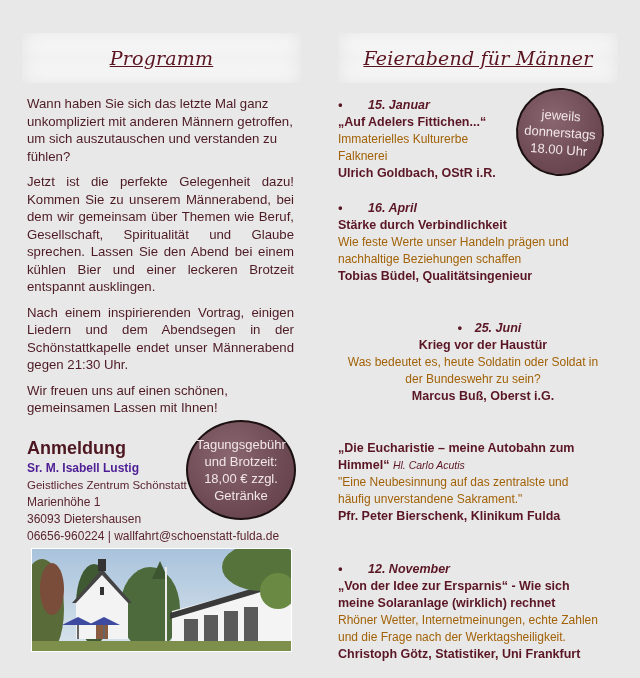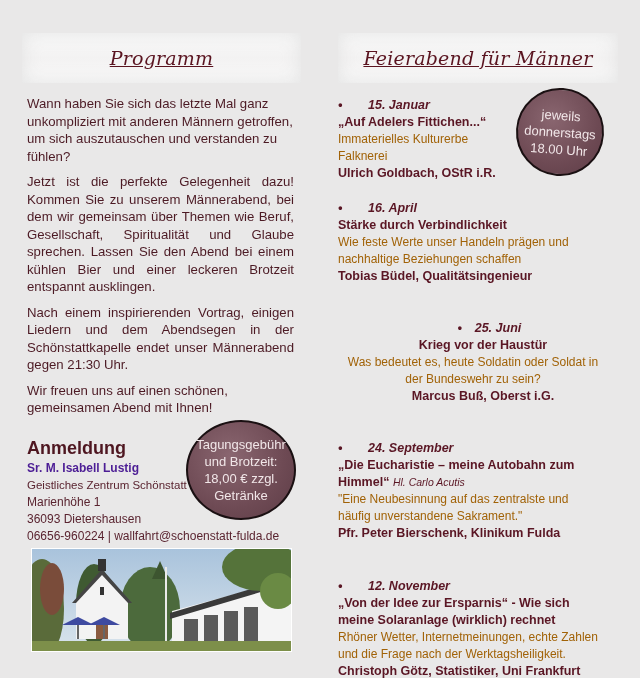--- a/index.html
+++ b/index.html
@@ -78,21 +78,21 @@
 
 <div class="col left">
   <div class="banner">
     <span class="banner-title">Programm</span>
   </div>
 
   <div class="intro">
     <p>Wann haben Sie sich das letzte Mal ganz unkompliziert mit anderen Männern getroffen, um sich auszutauschen und verstanden zu fühlen?</p>
     <p class="j">Jetzt ist die perfekte Gelegenheit dazu! Kommen Sie zu unserem Männerabend, bei dem wir gemeinsam über Themen wie Beruf, Gesellschaft, Spiritualität und Glaube sprechen. Lassen Sie den Abend bei einem kühlen Bier und einer leckeren Brotzeit entspannt ausklingen.</p>
     <p class="j">Nach einem inspirierenden Vortrag, einigen Liedern und dem Abendsegen in der Schönstattkapelle endet unser Männerabend gegen 21:30 Uhr.</p>
-    <p>Wir freuen uns auf einen schönen, gemeinsamen Abend mit Ihnen!</p>
+    <p>Wir freuen uns auf einen schönen, gemeinsamen Lassen mit Ihnen!</p>
   </div>
 
   <div class="reg">
     <div class="reg-title">Anmeldung</div>
     <div class="reg-name">Sr. M. Isabell Lustig</div>
     <div class="reg-line small">Geistliches Zentrum Schönstatt</div>
     <div class="reg-line">Marienhöhe 1</div>
     <div class="reg-line">36093 Dietershausen</div>
     <div class="reg-line">06656-960224 | wallfahrt@schoenstatt-fulda.de</div>
   </div>
@@ -169,21 +169,20 @@
     </div>
 
     <div class="event" style="margin-bottom:35px;text-align:center;">
       <div class="event-date"><span class="bullet">•</span><span>25. Juni</span></div>
       <div class="event-title">Krieg vor der Haustür</div>
       <div class="event-desc" style="width:270px;">Was bedeutet es, heute Soldatin oder Soldat in der Bundeswehr zu sein?</div>
       <div class="event-speaker">Marcus Buß, Oberst i.G.</div>
     </div>
 
     <div class="event" style="margin-bottom:36px;">
-      <div class="event-date"><span class="bullet">•</span><span>24. September</span></div>
       <div class="event-title" style="width:240px;"><span>„Die Eucharistie – meine Autobahn zum Himmel“</span> <span class="event-note">Hl. Carlo Acutis</span></div>
       <div class="event-desc" style="width:265px;">"Eine Neubesinnung auf das zentralste und häufig unverstandene Sakrament."</div>
       <div class="event-speaker">Pfr. Peter Bierschenk, Klinikum Fulda</div>
     </div>
 
     <div class="event">
       <div class="event-date"><span class="bullet">•</span><span>12. November</span></div>
       <div class="event-title" style="width:270px;">„Von der Idee zur Ersparnis“ - Wie sich meine Solaranlage (wirklich) rechnet</div>
       <div class="event-desc" style="width:272px;">Rhöner Wetter, Internetmeinungen, echte Zahlen und die Frage nach der Werktagsheiligkeit.</div>
       <div class="event-speaker">Christoph Götz, Statistiker, Uni Frankfurt</div>

